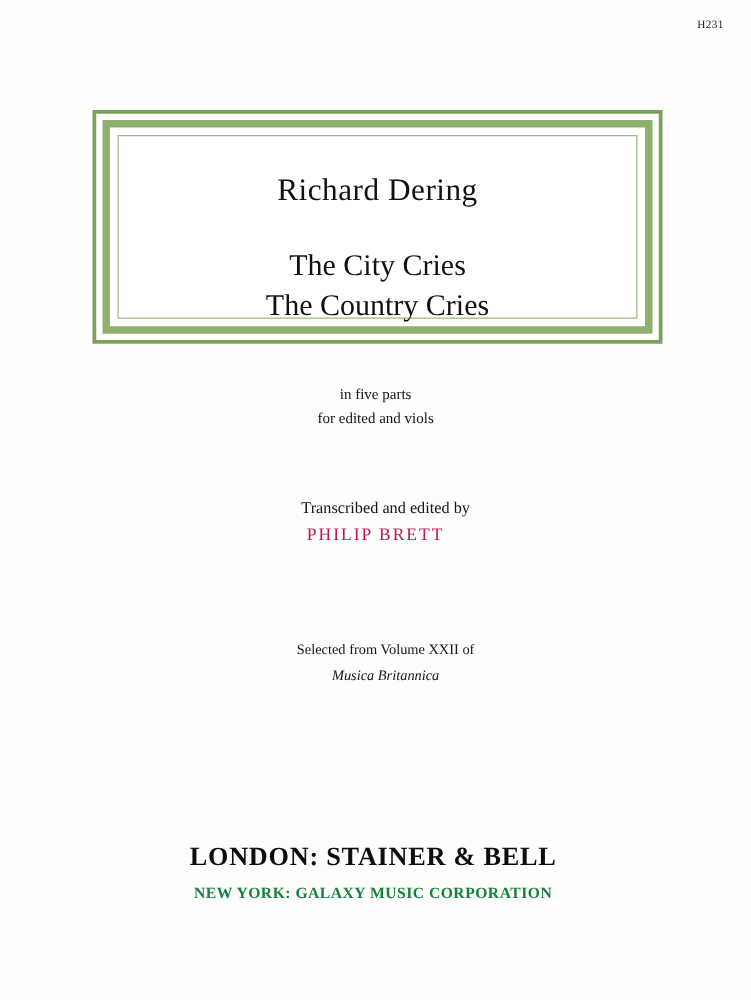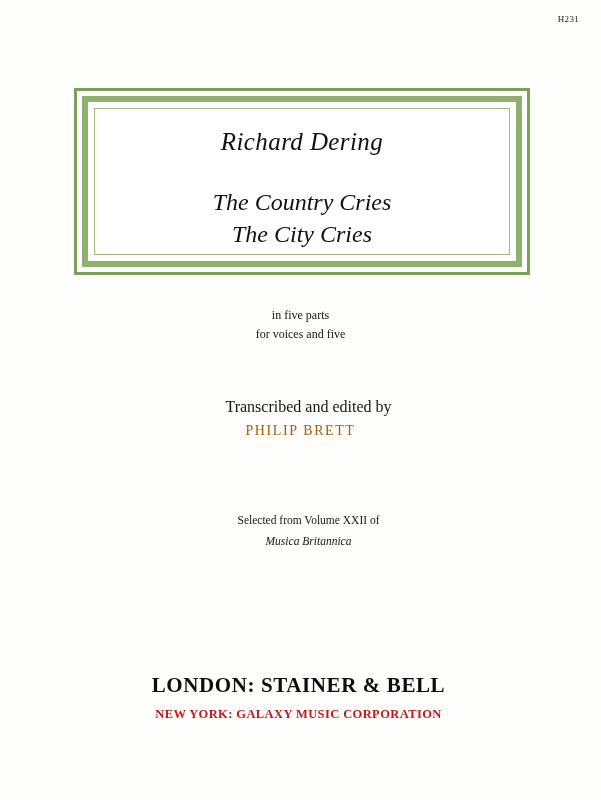--- a/index.html
+++ b/index.html
@@ -35,22 +35,21 @@
   
   .title-frame {
     position: absolute;
     left: 74px;
     top: 88px;
     width: 456px;
     height: 187px;
     box-sizing: border-box;
     border: 3px solid #7ba05b;
     background: #ffffff;
-    padding: 5px;
-    font-style: italic;
+    padding: 16px;
   }
   .title-frame .inner-rule {
     position: absolute;
     inset: 5px;
     border: 6px solid #8fb06e;
     box-sizing: border-box;
     
     background-image:
       repeating-linear-gradient(90deg, rgba(255,255,255,0.75) 0 2px, rgba(255,255,255,0) 2px 5px),
       repeating-linear-gradient(0deg, rgba(255,255,255,0.75) 0 2px, rgba(255,255,255,0) 2px 5px);
@@ -105,29 +104,29 @@
 
   
   .credit {
     position: absolute;
     left: 0;
     right: 0;
     top: 398px;
     text-align: center;
   }
   .credit .credit-line {
-    font-size: 16px;
+    font-size: 13px;
     color: #151515;
     margin-bottom: 7px;
     padding-left: 16px;
   }
   .credit .editor-name {
     font-size: 14px;
     letter-spacing: 1.6px;
-    color: #a16207;
+    color: #be185d;
   }
 
   
   .source {
     position: absolute;
     left: 16px;
     right: 0;
     top: 510px;
     text-align: center;
     font-size: 11.5px;
@@ -150,45 +149,45 @@
     font-size: 21px;
     font-weight: bold;
     letter-spacing: 0.6px;
     color: #0d0d0d;
     margin-bottom: 9px;
   }
   .publisher .pub-sub {
     font-size: 12.5px;
     font-weight: bold;
     letter-spacing: 0.4px;
-    color: #b91c1c;
+    color: #15803d;
   }
 </style>
 </head>
 <body>
 
 <div class="page">
 
   <div class="cat-number">H231</div>
 
   <div class="title-frame">
     <div class="inner-rule"></div>
     <div class="inner-white"></div>
     <div class="title-content">
       <div class="composer">Richard Dering</div>
       <div class="work-title">
+        <div>The City Cries</div>
         <div>The Country Cries</div>
-        <div>The City Cries</div>
       </div>
     </div>
   </div>
 
   <div class="scoring">
     <div>in five parts</div>
-    <div>for voices and five</div>
+    <div>for edited and viols</div>
   </div>
 
   <div class="credit">
     <div class="credit-line">Transcribed and edited by</div>
     <div class="editor-name">PHILIP BRETT</div>
   </div>
 
   <div class="source">
     <div>Selected from Volume XXII of</div>
     <div class="source-italic">Musica Britannica</div>

